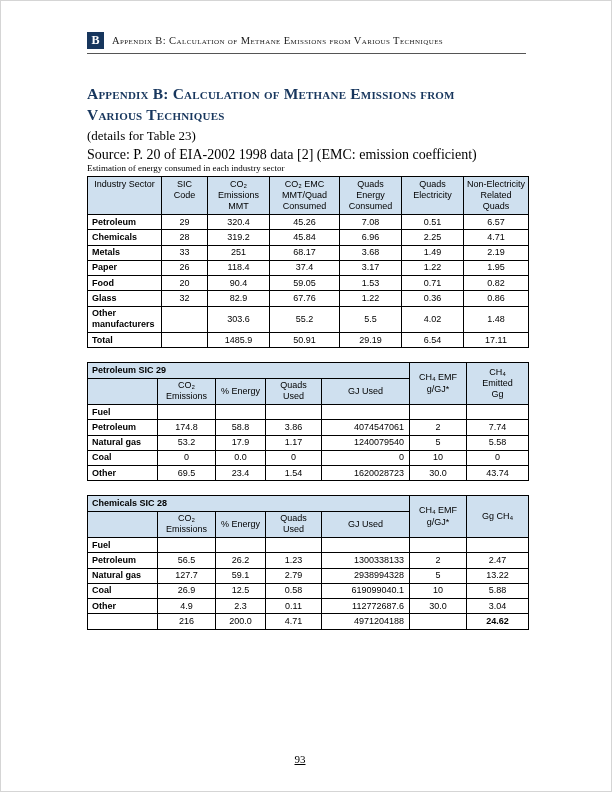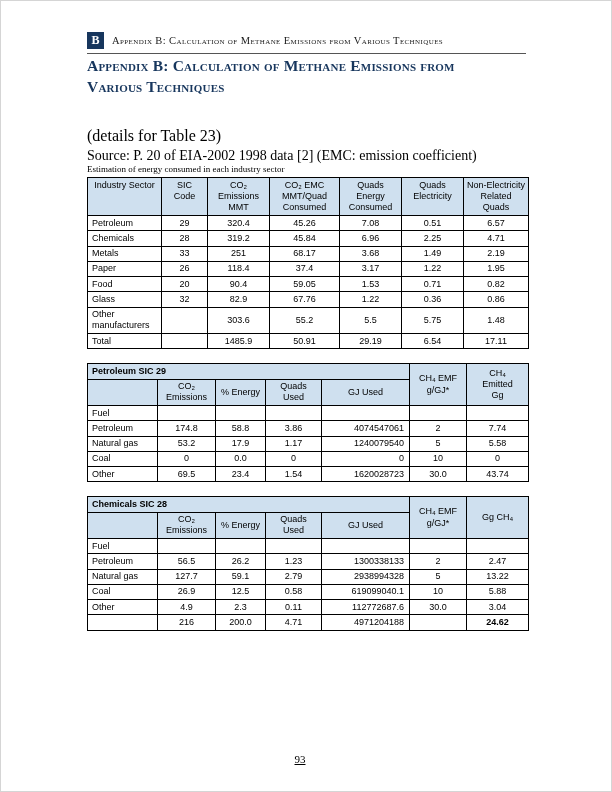--- a/index.html
+++ b/index.html
@@ -20,37 +20,37 @@
     background:var(--badge-bg,#17365d); color:#fff;
     display:flex; align-items:center; justify-content:center;
     font-weight:bold; font-size:12px;
   }
   .running-title {
     font-variant:small-caps; font-size:10.5px; letter-spacing:.4px; color:#1a1a1a;
     white-space:nowrap;
   }
   
   .doc-title {
-    margin-top:2px; color:var(--accent,#17365d);
+    margin-top:30px; color:var(--accent,#17365d);
     font-weight:bold; font-variant:small-caps;
     font-size:15.5px; line-height:1.35; letter-spacing:.2px;
   }
-  .details-note { margin-top:29px; font-size:16px; }
+  .details-note { margin-top:2px; font-size:13px; }
   .source-note  { margin-top:3px;  font-size:14px; }
   .table-caption{ font-size:9px; }
   
   table {
     border-collapse:collapse; width:441px; table-layout:fixed;
     font-family:"Liberation Sans","DejaVu Sans",sans-serif;
     font-size:9px; line-height:1.25;
   }
   th, td { border:1px solid #000; padding:1.5px 3px; text-align:center; vertical-align:middle; overflow:hidden; }
   thead th { background:var(--thead-bg,#cfe0ef); font-weight:normal; }
   tbody td { height:14px; }
-  tbody td:first-child, tfoot td:first-child { text-align:left; padding-left:4px; }
+  tbody td:first-child, tfoot td:first-child { text-align:left; padding-left:4px;font-weight:bold; }
   .industry-table { margin-top:3px; }
   .industry-table thead th { vertical-align:top; padding-top:2px; }
   .sic-table { margin-top:14px;padding-left:36px; }
   .sic-table .table-title-cell { text-align:left; padding-left:4px; font-weight:bold; }
   .sic-table td:nth-child(5) { text-align:right; padding-right:5px; }
   .narrow-head { padding-left:8px; padding-right:8px; }
   .bold-cell { font-weight:bold; }
   
   .page-number {
     position:absolute; left:0; right:12px; bottom:26px;
@@ -153,21 +153,21 @@
           <td>1.22</td>
           <td>0.36</td>
           <td>0.86</td>
         </tr>
         <tr>
           <td>Other manufacturers</td>
           <td></td>
           <td>303.6</td>
           <td>55.2</td>
           <td>5.5</td>
-          <td>5.75</td>
+          <td>4.02</td>
           <td>1.48</td>
         </tr>
         <tr>
           <td>Total</td>
           <td></td>
           <td>1485.9</td>
           <td>50.91</td>
           <td>29.19</td>
           <td>6.54</td>
           <td>17.11</td>

